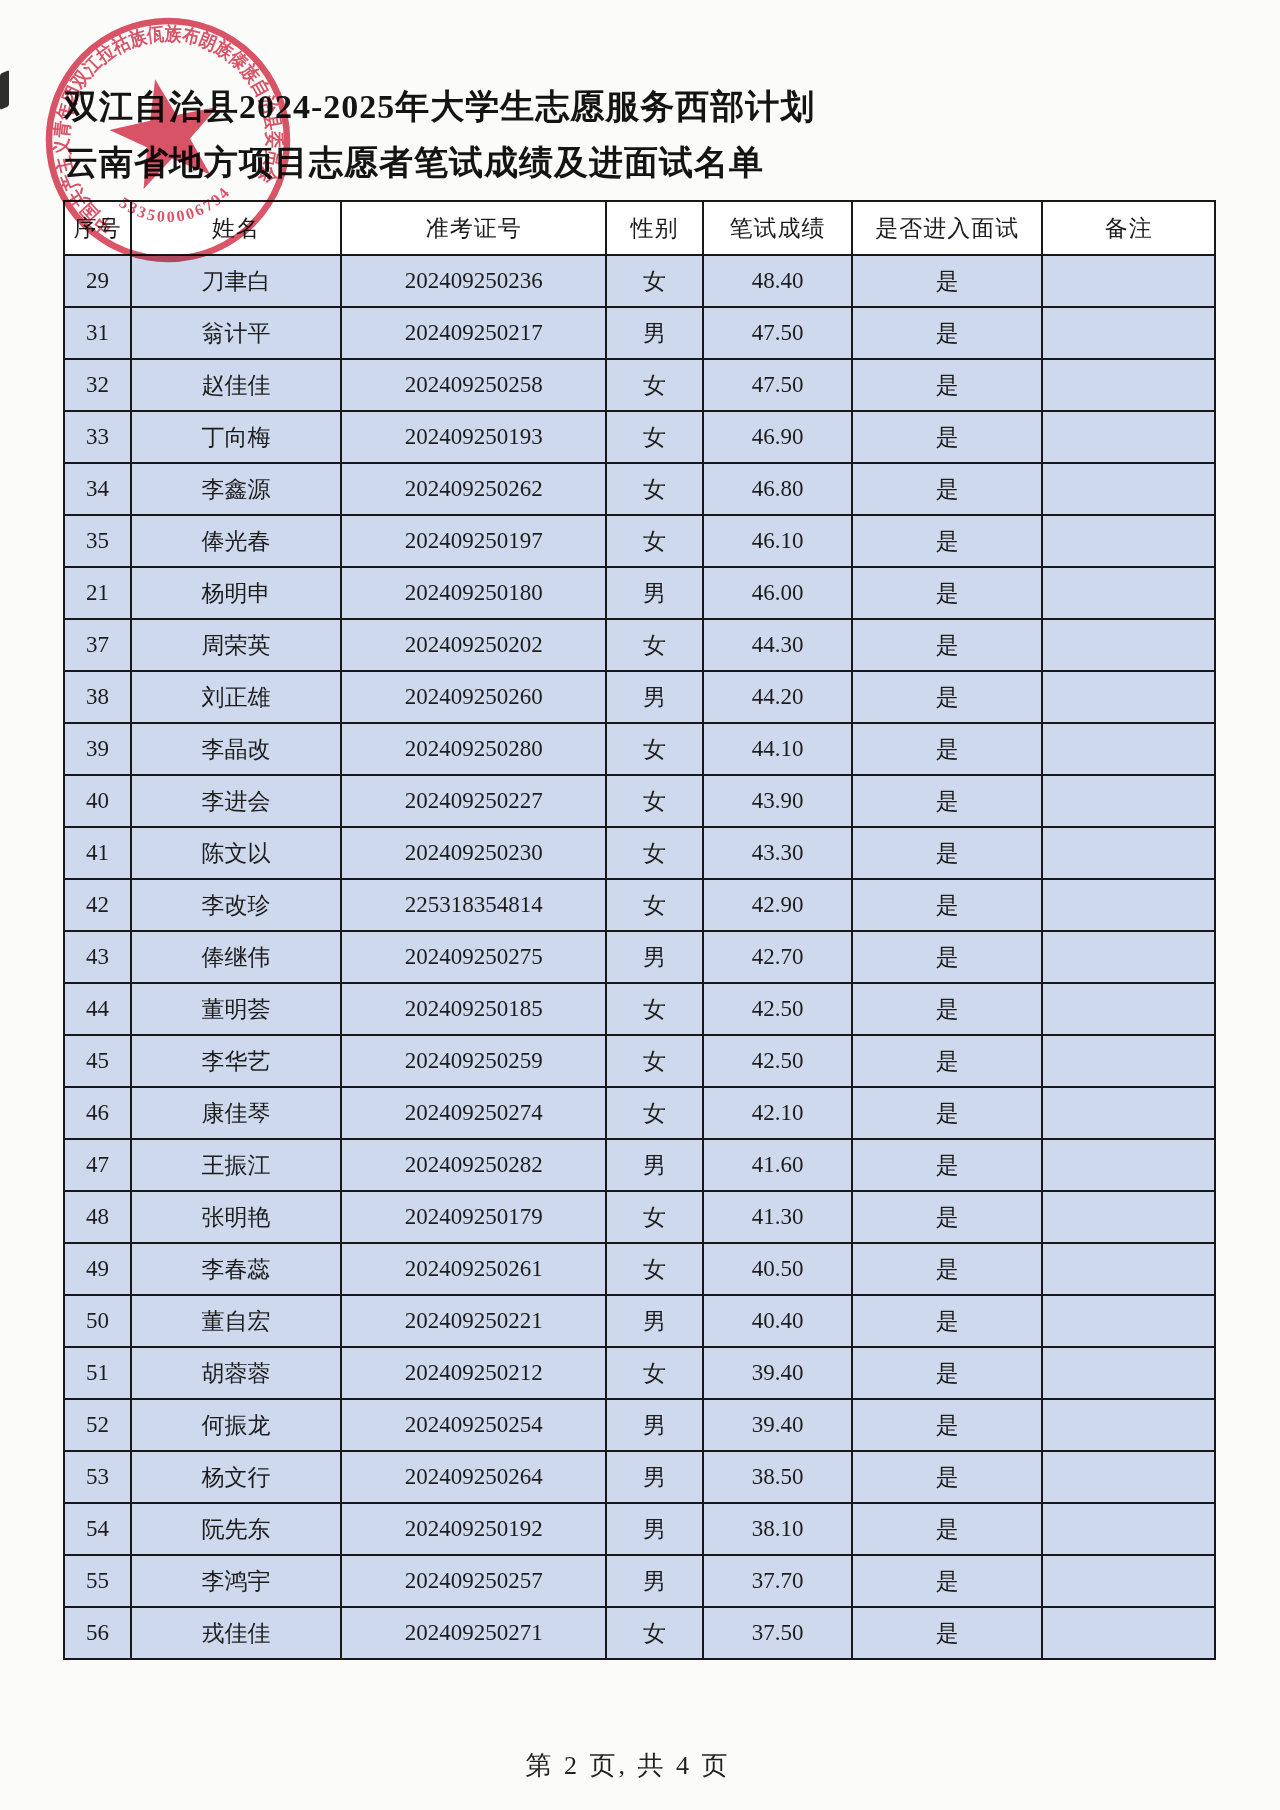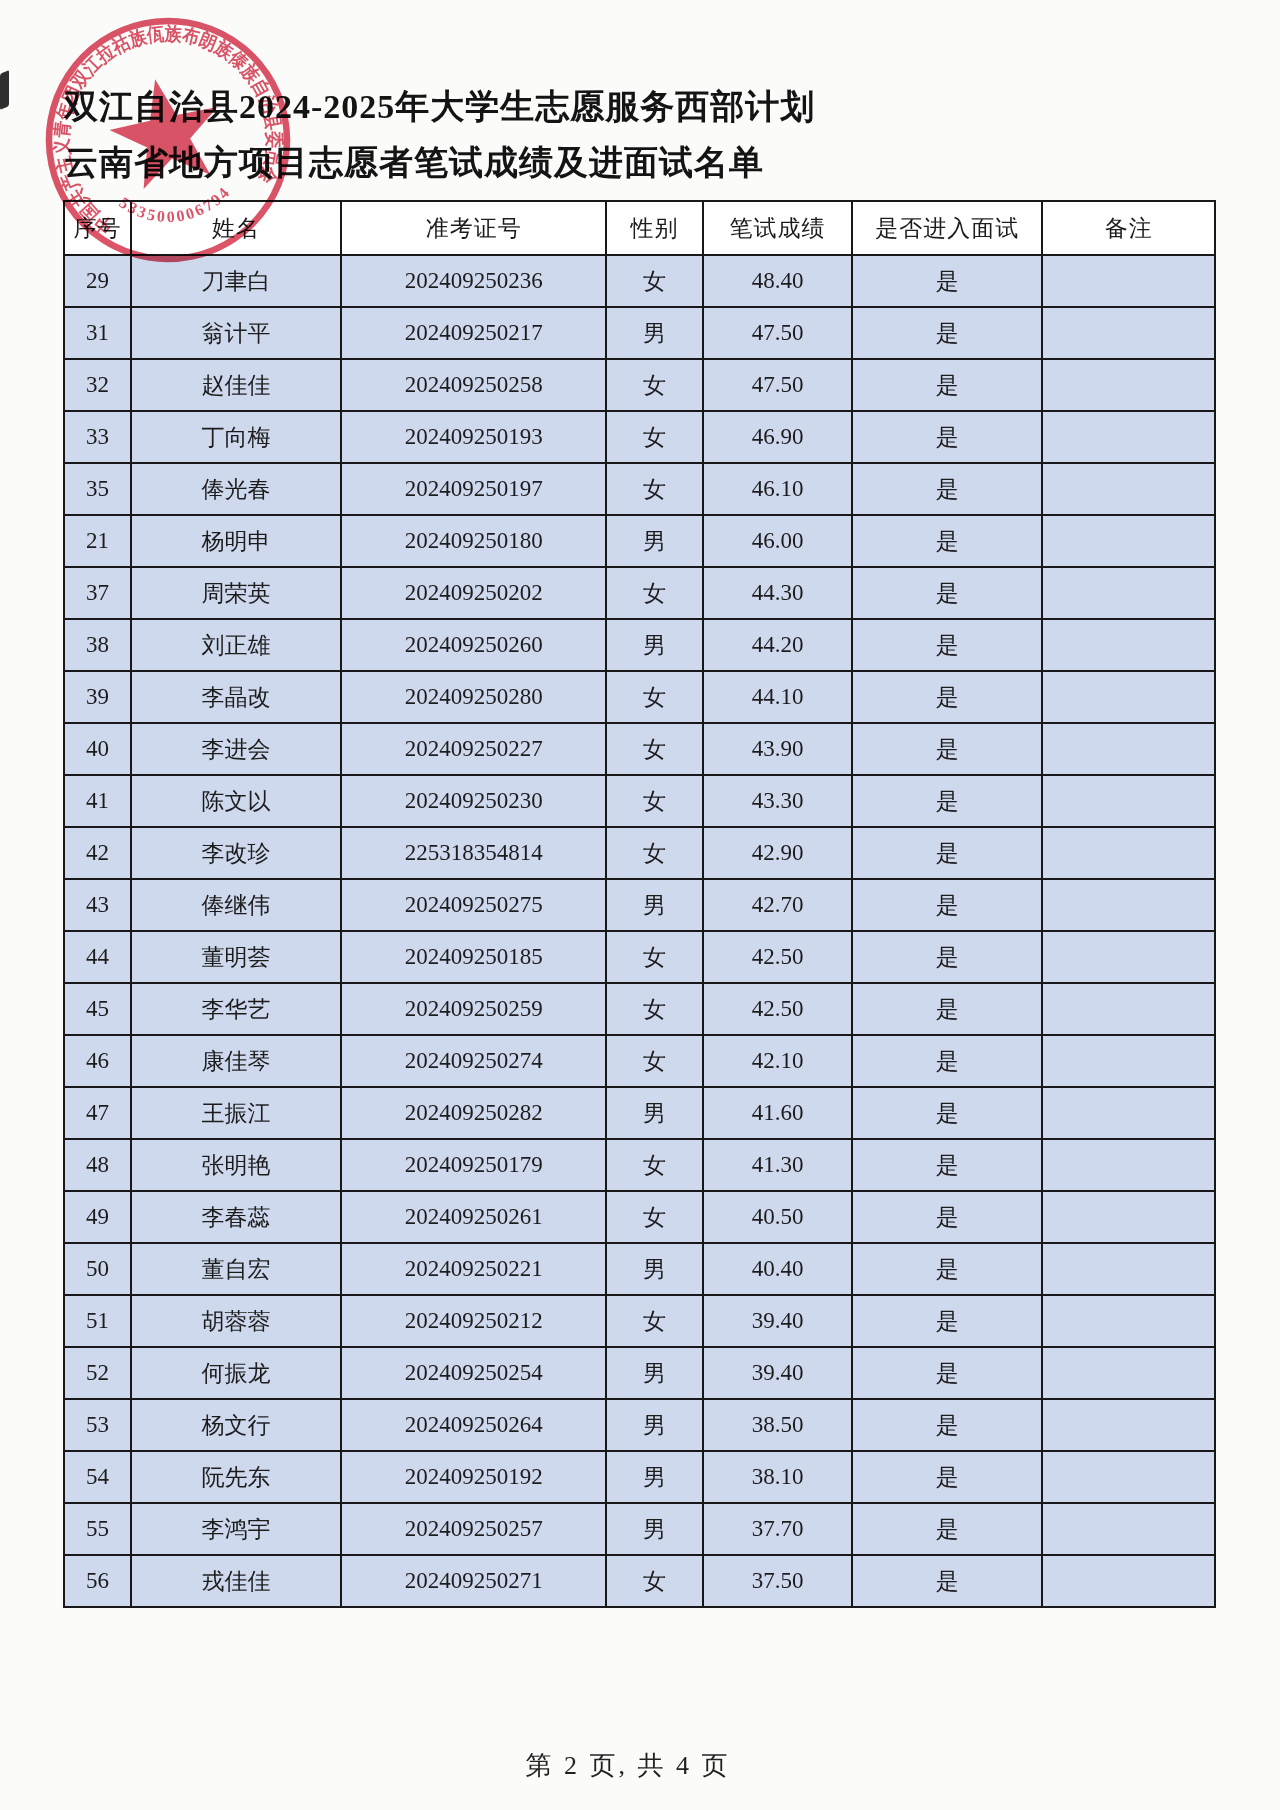--- a/index.html
+++ b/index.html
@@ -167,20 +167,29 @@
         <tr>
           <td>33</td>
           <td>丁向梅</td>
           <td>202409250193</td>
           <td>女</td>
           <td>46.90</td>
           <td>是</td>
           <td></td>
         </tr>
         <tr>
+          <td>34</td>
+          <td>李鑫源</td>
+          <td>202409250262</td>
+          <td>女</td>
+          <td>46.80</td>
+          <td>是</td>
+          <td></td>
+        </tr>
+        <tr>
           <td>35</td>
           <td>俸光春</td>
           <td>202409250197</td>
           <td>女</td>
           <td>46.10</td>
           <td>是</td>
           <td></td>
         </tr>
         <tr>
           <td>21</td>

